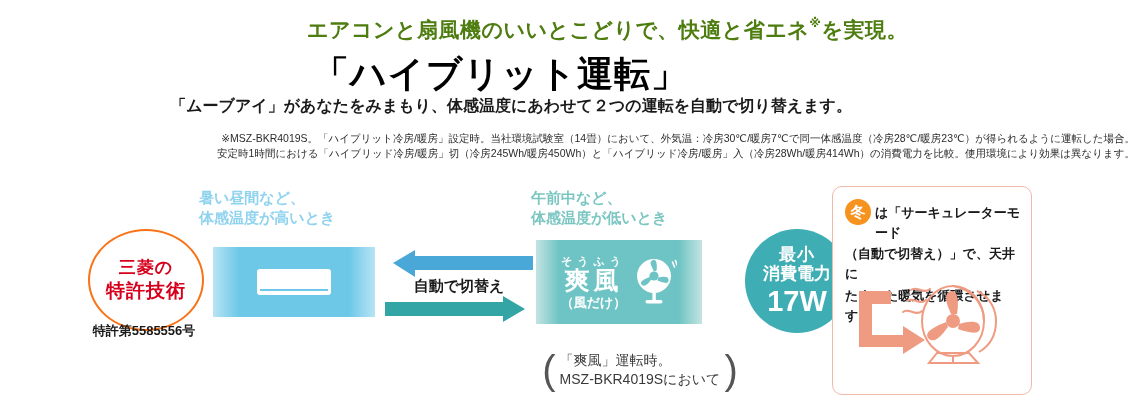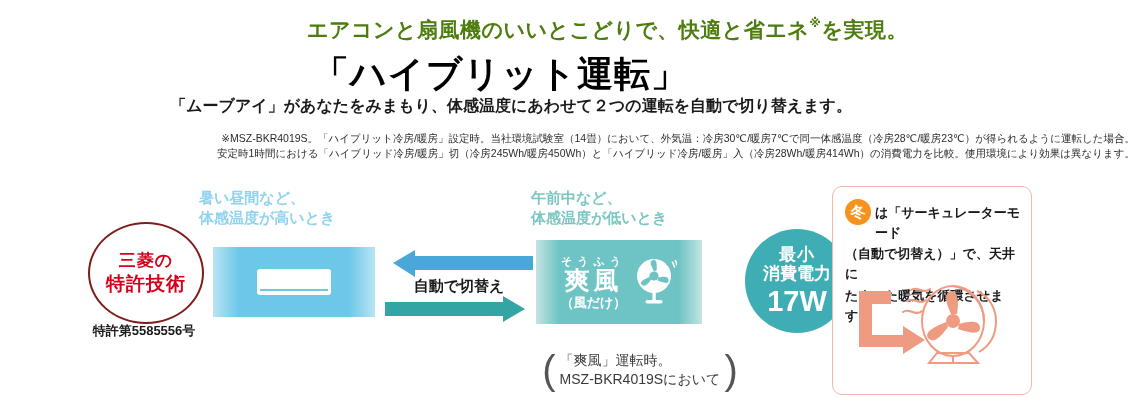--- a/index.html
+++ b/index.html
@@ -26,22 +26,22 @@
   }
   .fine{
     position:absolute;width:1135px;text-align:right;
     font-size:10.5px;line-height:1.45;color:#2b2b2b;white-space:nowrap;
   }
   .fine.l1{top:131px;}
   .fine.l2{top:146px;}
 
   
   .seal{
-    position:absolute;left:88px;top:222px;width:112px;height:98px;
-    border:2px solid #7f1d1d;border-radius:50%;
+    position:absolute;left:88px;top:229px;width:112px;height:98px;
+    border:2px solid #f97316;border-radius:50%;
     display:flex;flex-direction:column;align-items:center;justify-content:center;
     color:#d6001c;font-weight:700;line-height:1.22;
   }
   .seal .s1{font-size:17px;letter-spacing:1px;}
   .seal .s2{font-size:19px;letter-spacing:1px;}
   .patent-no{
     position:absolute;left:78px;top:322px;width:132px;text-align:center;
     font-size:13px;font-weight:700;color:#1a1a1a;
   }
 

